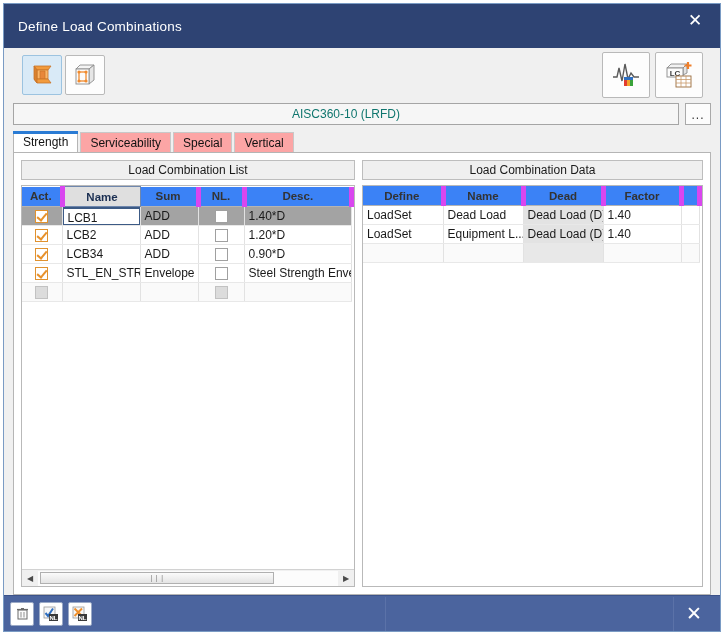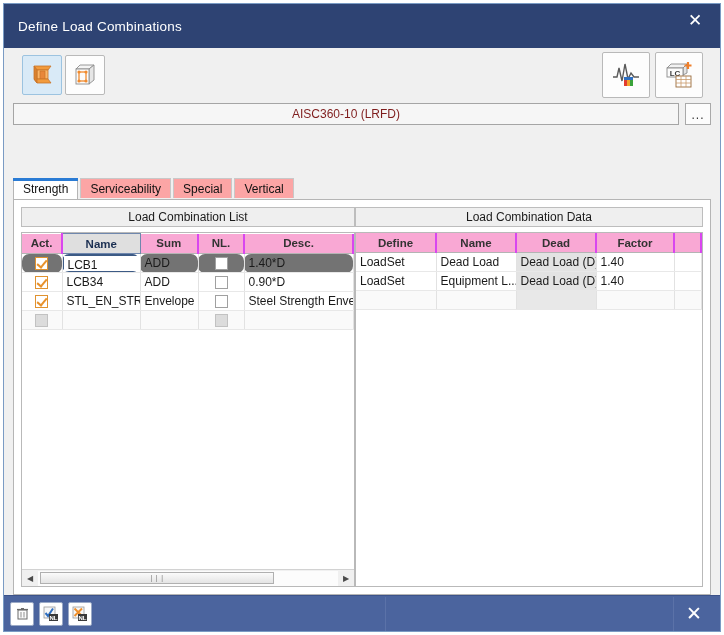--- a/index.html
+++ b/index.html
@@ -98,45 +98,44 @@
     margin-bottom: 5px;
   }
   .code-field {
     flex: 1 1 auto;
     height: 22px;
     background: #f6f6f6;
     border: 1px solid #a5a5a5;
     box-sizing: border-box;
     display: flex; align-items: center; justify-content: center;
     font-size: 12px;
-    color: #7f1d1d;
+    color: #0f766e;
   }
   .code-dots {
     width: 26px; height: 22px;
     margin-left: 6px;
     background: #fcfcfc;
     border: 1px solid #a9a9a9;
     box-sizing: border-box;
     display: flex; align-items: flex-end; justify-content: center;
     font-size: 12px;
     color: #333;
     letter-spacing: 1px;
     padding-bottom: 2px;
     cursor: pointer;
   }
 
   
   .tabs {
     display: flex;
-    align-items: flex-start;
+    align-items: flex-end;
     height: 21px;
     flex: 0 0 auto;
     position: relative;
     z-index: 2;
-    margin-top: 47px;
   }
   .tab {
     height: 20px;
     padding: 0 9px;
     display: flex; align-items: center;
     font-size: 12px;
     color: #111;
     background: #fca5a5;
     border: 1px solid #c8c8c8;
     border-bottom: none;
@@ -162,20 +161,21 @@
   .panes {
     flex: 1 1 auto;
     display: flex;
     background: #ffffff;
     border: 1px solid #b5b5b5;
     border-top: 1px solid #b5b5b5;
     box-sizing: border-box;
     margin-bottom: 0;
     min-height: 0;
     padding: 7px;
+    gap: 7px;
   }
   .pane {
     display: flex;
     flex-direction: column;
     min-width: 0;
   }
   .pane.left  { width: 334px; flex: 0 0 334px; }
   .pane.right { flex: 1 1 auto; }
 
   .pane-header {
@@ -201,22 +201,22 @@
     overflow: hidden;
   }
 
   table.grid {
     border-collapse: collapse;
     table-layout: fixed;
     width: 100%;
     font-size: 12px;
   }
   table.grid th {
-    background: #f9a8d4;
-    border-right: 2px solid #d946ef;
+    background: #3b82f6;
+    border-right: 5px solid #d946ef;
     border-bottom: 1px solid #b4b4b4;
     height: 19px;
     font-weight: bold;
     color: #333;
     font-size: 11.5px;
     padding: 0;
     text-align: center;
   }
   table.grid th.sel {
     background: #dfdfdf;
@@ -226,21 +226,21 @@
   table.grid td {
     height: 19px;
     border-right: 1px solid #e2e2e2;
     border-bottom: 1px solid #e8e8e8;
     padding: 0 4px;
     color: #1a1a1a;
     white-space: nowrap;
     overflow: hidden;
     box-sizing: border-box;
   }
-  tr.selected td { background: #737373; border-radius: 7px; }
+  tr.selected td { background: #a3a3a3; }
   tr.blank td { background: #fafafa; color: transparent; }
   td.num { padding-right: 7px; }
   td.center { text-align: center; }
   td.dim {
     color: #b6b6b6;
     background: #e3e3e3;
     text-align: center;
   }
   tr.blank td.dim { background: #e8e8e8; }
 
@@ -461,20 +461,31 @@
                 <td>ADD</td>
                 <td class="center">
                   <span class="chk"></span>
                 </td>
                 <td>1.40*D</td>
               </tr>
               <tr>
                 <td class="center">
                   <span class="chk checked"></span>
                 </td>
+                <td>LCB2</td>
+                <td>ADD</td>
+                <td class="center">
+                  <span class="chk"></span>
+                </td>
+                <td>1.20*D</td>
+              </tr>
+              <tr>
+                <td class="center">
+                  <span class="chk checked"></span>
+                </td>
                 <td>LCB34</td>
                 <td>ADD</td>
                 <td class="center">
                   <span class="chk"></span>
                 </td>
                 <td>0.90*D</td>
               </tr>
               <tr>
                 <td class="center">
                   <span class="chk checked"></span>

